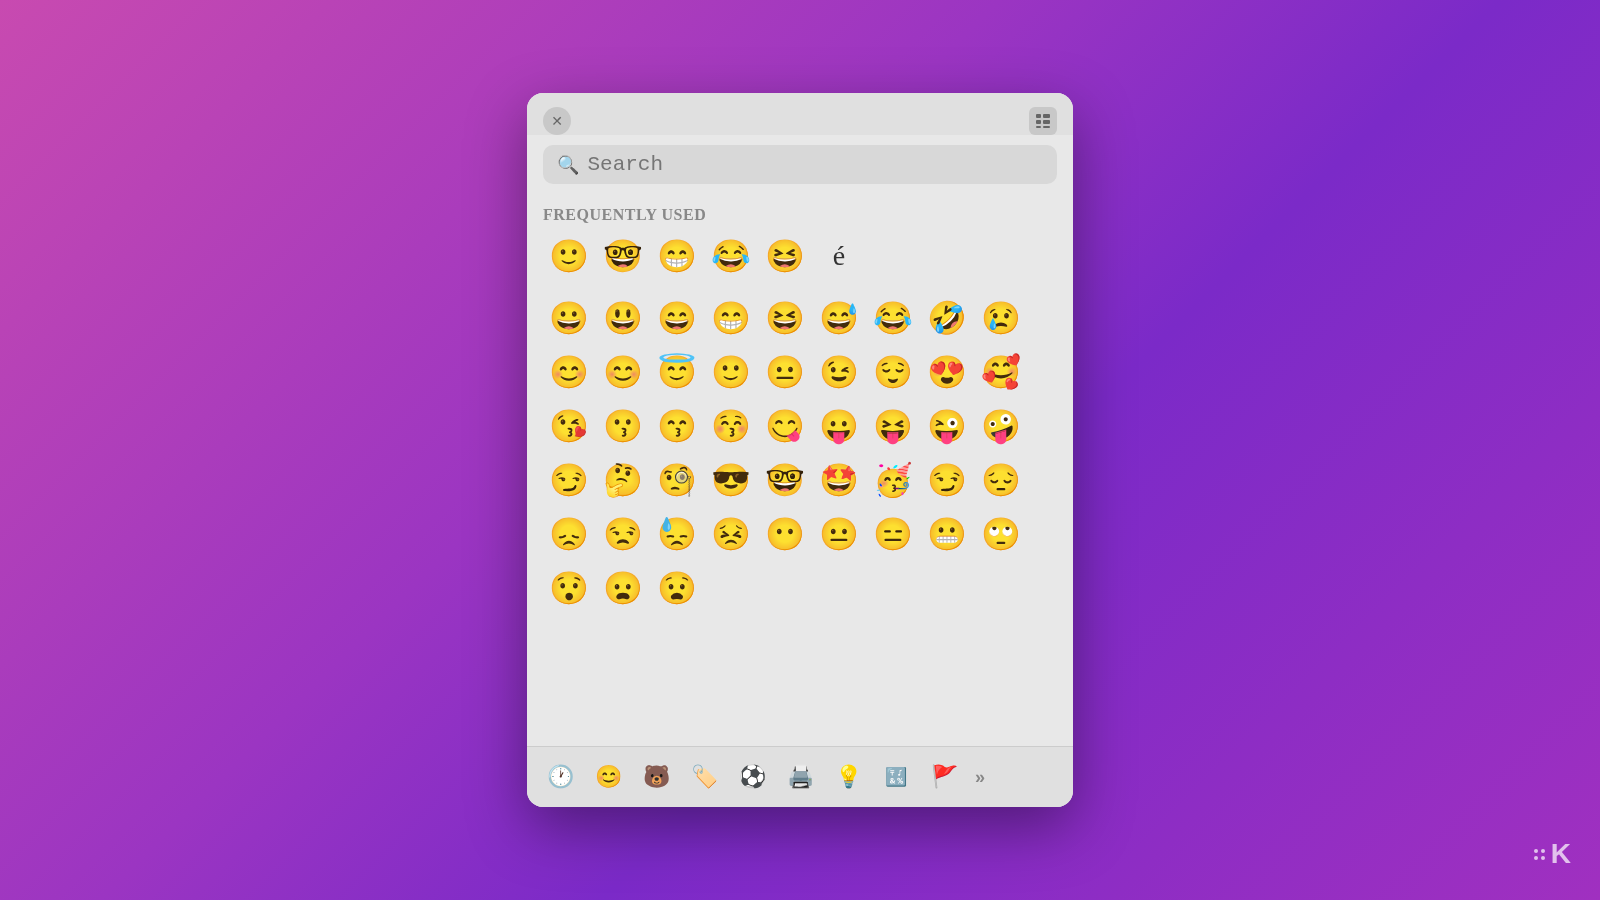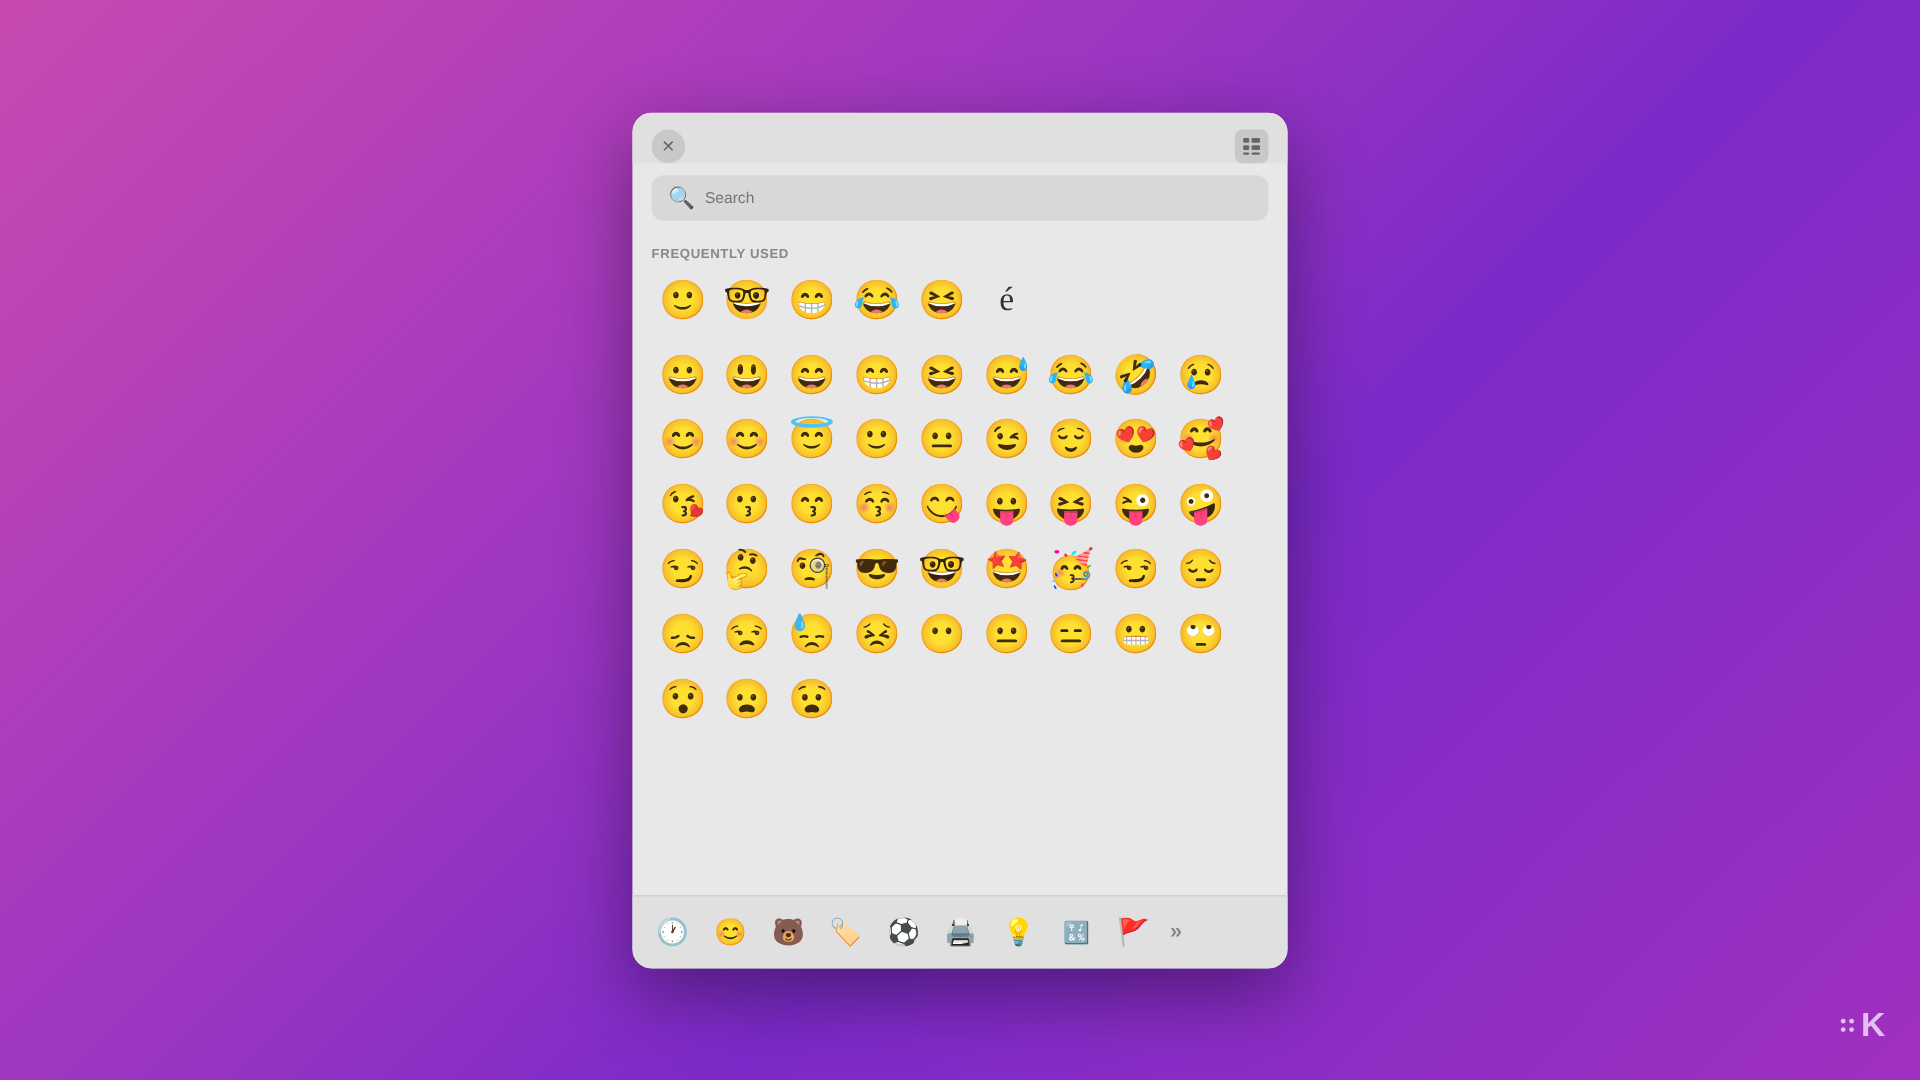--- a/index.html
+++ b/index.html
@@ -93,49 +93,50 @@
       display: flex;
       align-items: center;
       padding: 8px 14px;
       gap: 8px;
     }
 
     .search-bar input {
       background: none;
       border: none;
       outline: none;
-      font-size: 13px;
+      font-size: 21px;
       color: #999;
       flex: 1;
-      font-family: Liberation Sans, sans-serif;
+      font-family: Liberation Mono, monospace;
     }
 
     .search-icon {
       font-size: 18px;
       color: #999;
     }
 
     .picker-body {
       padding: 0 16px;
       height: 550px;
       overflow-y: auto;
       overflow-x: hidden;
     }
 
     .picker-body::-webkit-scrollbar {
       width: 0;
     }
 
     .section-label {
-      font-size: 11px;
+      font-size: 16px;
       font-weight: 700;
       color: #888;
       letter-spacing: 0.5px;
       padding: 10px 0 6px;
       text-transform: uppercase;
+      font-family: Liberation Serif, serif;
     }
 
     .emoji-grid {
       display: flex;
       flex-wrap: wrap;
       gap: 2px;
       padding-bottom: 10px;
     }
 
     .emoji-item {

